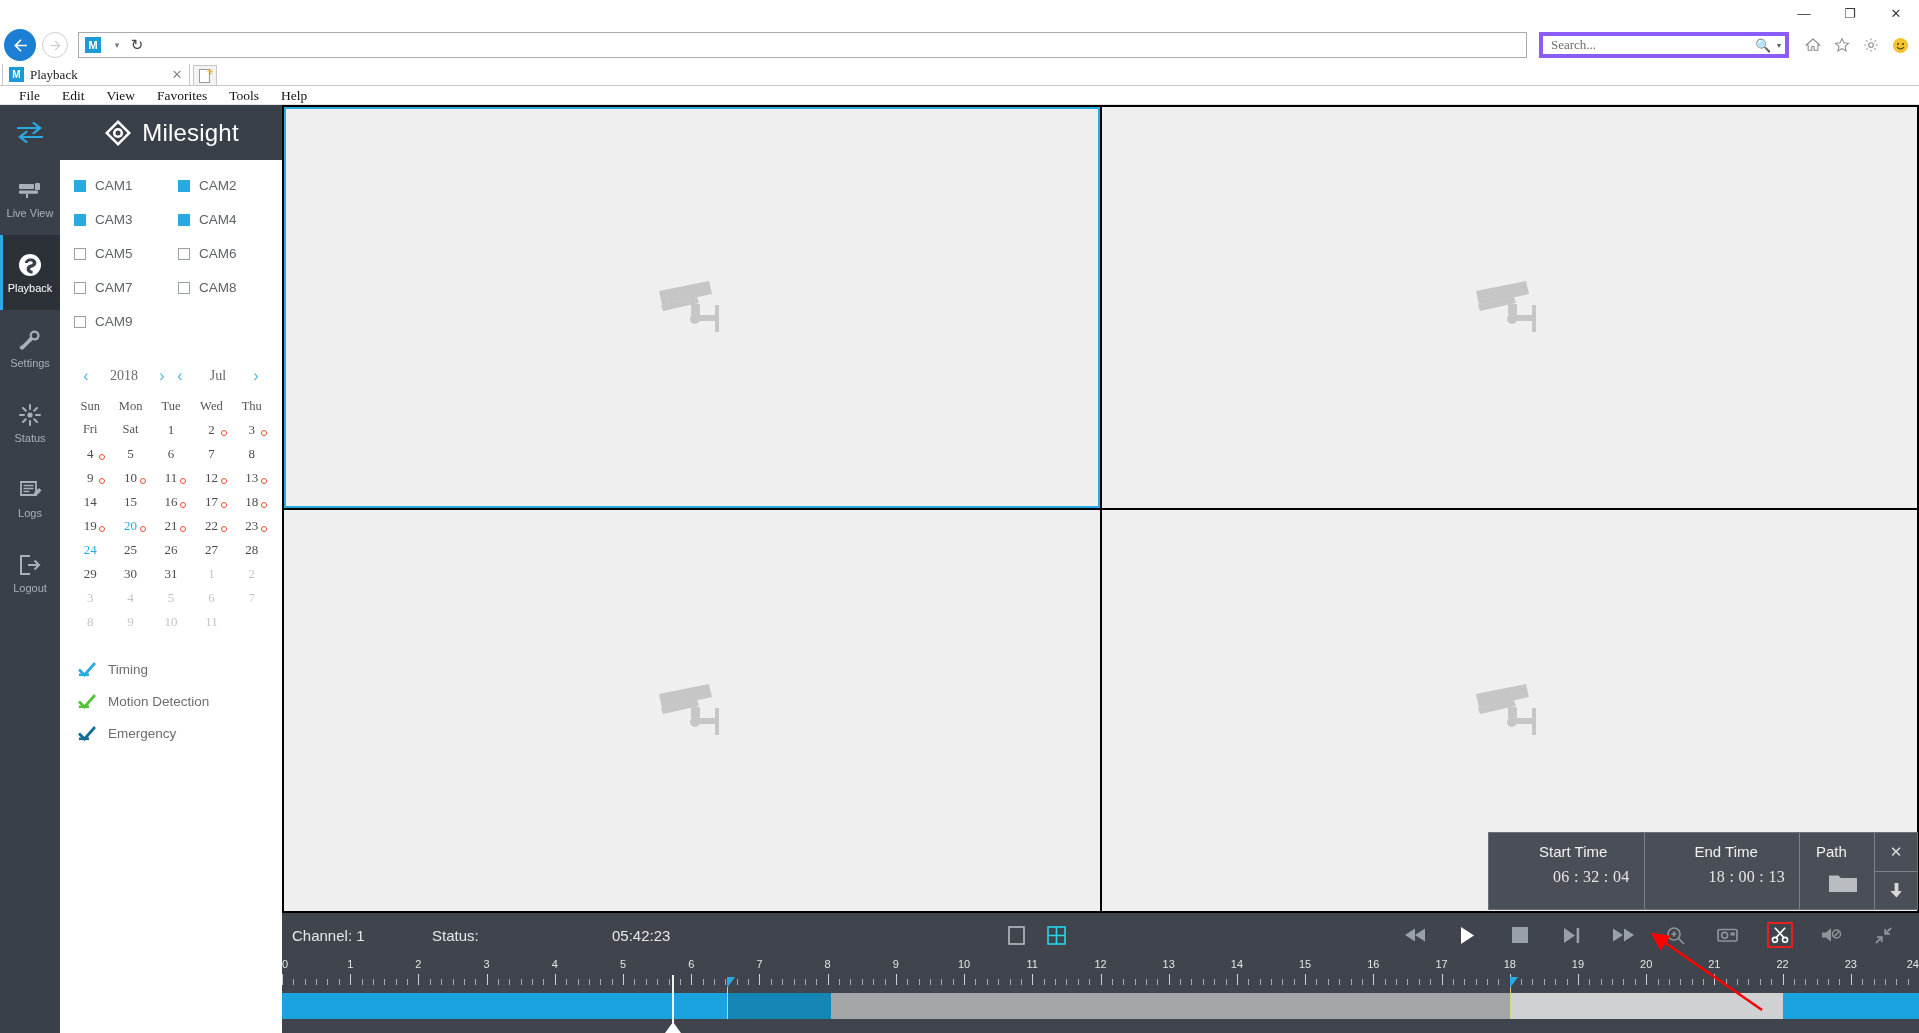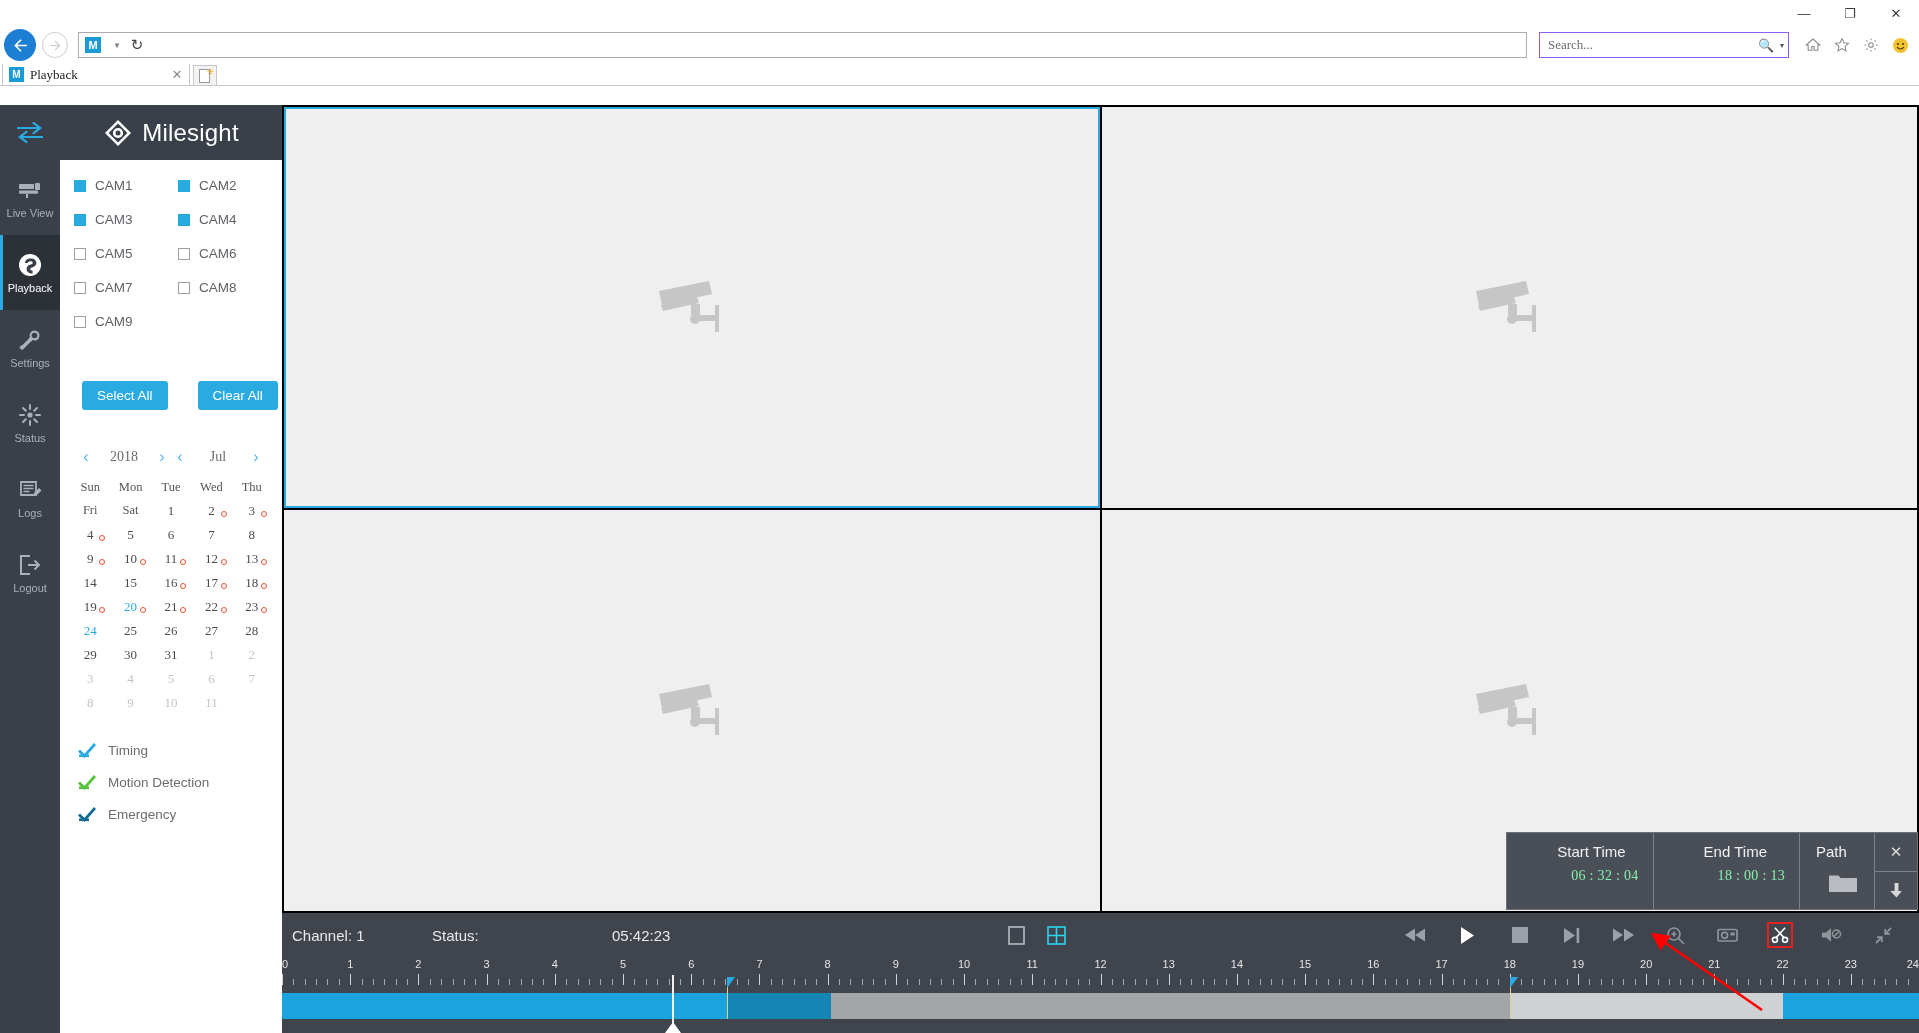--- a/index.html
+++ b/index.html
@@ -47,21 +47,21 @@
     flex:none; margin-right:7px; font-family:"Liberation Sans",sans-serif;
   }
   .addr-url {
     flex:1; font-size:14px; color:#2a2a2a; white-space:nowrap; overflow:hidden;
     font-family:"Liberation Serif", serif;
   }
   .addr-url .proto { color:#767676; }
   .addr-caret { width:18px; text-align:center; color:#7a7a7a; font-size:9px; }
   .addr-refresh { width:22px; text-align:center; color:#444; font-size:15px; }
   .search-wrap {
-    width:250px; height:26px; border:1px solid #8b5cf6; background:#fff;
+    width:250px; height:26px; border:4px solid #8b5cf6; background:#fff;
     display:flex; align-items:center; margin-left:8px; padding:0 4px 0 8px;
   }
   .search-text { flex:1; font-size:13px; color:#6d6d6d; font-family:"Liberation Serif",serif;}
   .search-ico { color:#444; font-size:13px; padding:0 2px; }
   .search-caret { color:#555; font-size:8px; padding-left:3px;}
   .nav-icons { display:flex; align-items:center; gap:3px; margin-left:7px; }
   .nav-ico { width:26px; height:26px; display:flex; align-items:center; justify-content:center; }
 
   .tabrow {
     height:22px; background:#fff; display:flex; align-items:flex-end;
@@ -221,21 +221,21 @@
     border-top:11px solid #29abe2; border-right:8px solid transparent;
   }
 
   
   .clip-panel {
     position:absolute; display:flex; background:#4a4f57; border:1px solid #6b7078;
     color:#fff; z-index:40;
   }
   .clip-col { padding:10px 14px 11px 16px; border-right:1px solid #7d828a;margin-left:34px; }
   .clip-lbl { font-size:15px; color:#f0f0f0; margin-bottom:8px; font-family:"Liberation Sans",sans-serif;}
-  .clip-val { font-size:14px; color:#86efac; font-family:"Liberation Serif",serif; padding-left:14px; letter-spacing:.3px;}
+  .clip-val { font-size:16px; color:#e5e5e5; font-family:"Liberation Serif",serif; padding-left:14px; letter-spacing:.3px;}
   .clip-path { padding:10px 16px 11px 16px; border-right:1px solid #7d828a; min-width:72px;}
   .clip-side { display:flex; flex-direction:column; width:42px; }
   .clip-side-btn {
     flex:1; display:flex; align-items:center; justify-content:center; cursor:pointer;
     color:#dcdcdc; font-size:15px;
   }
   .clip-side-btn + .clip-side-btn { border-top:1px solid #7d828a; }
 
   .arrow-anno { position:absolute; pointer-events:none; z-index:60; }
 </style>
@@ -311,20 +311,28 @@
       <div class="tab-fav">M</div>
       <div class="tab-title">Playback</div>
       <div class="tab-x">✕</div>
     </div>
     <div class="newtab">
       <div class="page"></div>
       <div class="star">✳</div>
     </div>
   </div>
 
+  <div class="menubar">
+    <div class="menu-item">File</div>
+    <div class="menu-item">Edit</div>
+    <div class="menu-item">View</div>
+    <div class="menu-item">Favorites</div>
+    <div class="menu-item">Tools</div>
+    <div class="menu-item">Help</div>
+  </div>
 
   <div id="app">
 
     <div class="rail">
       <div class="rail-toggle">
         <svg width="30" height="22" viewBox="0 0 30 22">
           <path d="M2 6h20l-5-4 1.6-1.3L27 7 18.6 13.6 17 12.3 22 8H2z" fill="#29abe2" transform="translate(0,-1)"></path>
           <path d="M28 15H8l5 4-1.6 1.3L3 14l8.4-6.6L13 8.7 8 13h20z" fill="#29abe2" transform="translate(0,1)"></path>
         </svg>
       </div>
@@ -437,24 +445,20 @@
           <div class="cam-item">
             <span class="cbox"></span>
             <span class="cam-name">CAM8</span>
           </div>
           <div class="cam-item">
             <span class="cbox"></span>
             <span class="cam-name">CAM9</span>
           </div>
         </div>
 
-      <div class="btn-row">
-        <button class="btn">Select All</button>
-        <button class="btn">Clear All</button>
-      </div>
 
       <div class="cal">
         <div class="cal-head">
           <div class="cal-grp">
             <div class="arw">‹</div>
             <div class="cal-val">2018</div>
             <div class="arw">›</div>
           </div>
           <div class="cal-grp">
             <div class="arw">‹</div>

